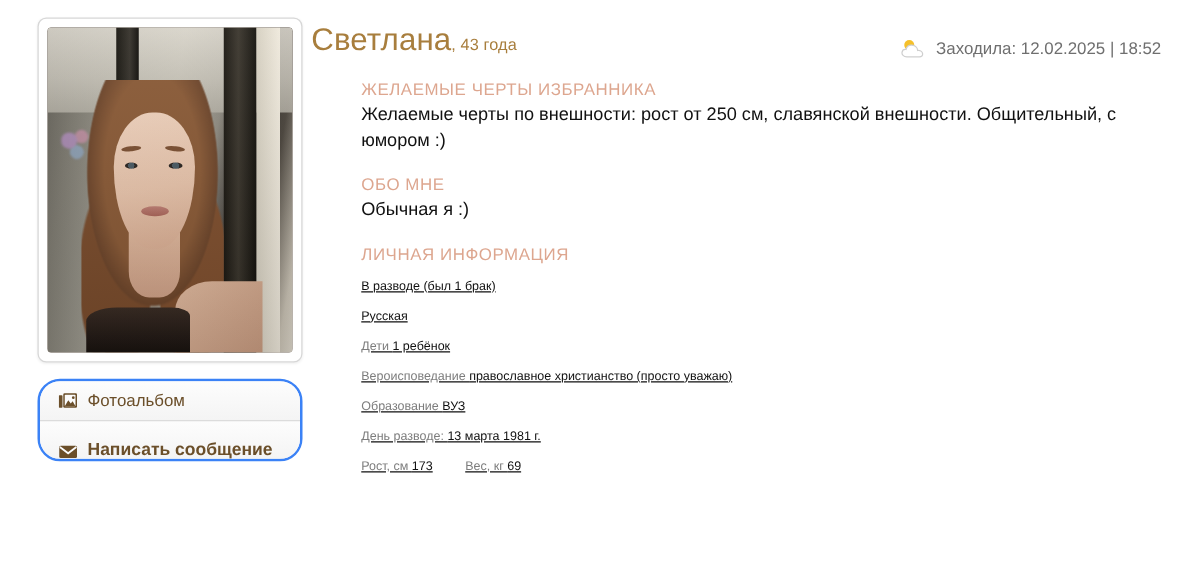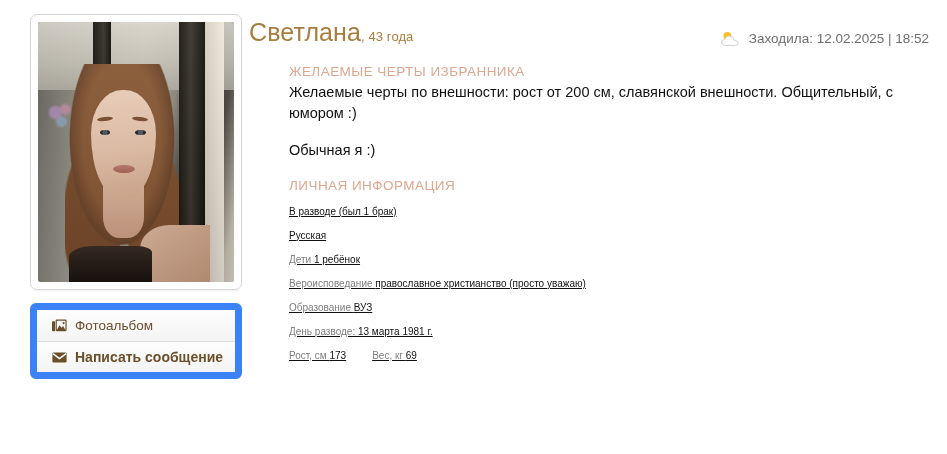--- a/index.html
+++ b/index.html
@@ -132,40 +132,41 @@
   .ph-shade {
     position: absolute; inset: 0;
     background: linear-gradient(180deg, rgba(255,255,255,.05), rgba(0,0,0,.12));
   }
 
   
   .action-box {
     margin-top: 13px;
     width: 212px;
     box-sizing: border-box;
-    border: 7px solid #3b82f6;
-    border-radius: 6px;
+    border: 2px solid #3b82f6;
+    border-radius: 18px;
     background: #fbfbfb;
     overflow: hidden;
   }
   .action-btn {
     display: flex;
     align-items: center;
     gap: 8px;
     height: 31px;
     padding: 0 0 0 15px;
     box-sizing: border-box;
     font-size: 13.5px;
     color: #6b4f2a;
     cursor: pointer;
     background: linear-gradient(180deg, #fdfdfd, #f4f4f4);
     user-select: none;
   }
   .action-btn + .action-btn {
     border-top: 1px solid #dcdcdc;
+    align-items: flex-end;
   }
   .action-btn.bold { font-weight: bold; font-size: 14px; }
   .action-btn .ic { display: flex; align-items: center; }
 
   
   .right-col {
     position: absolute;
     left: 249px;
     top: 18px;
     right: 10px;
@@ -310,24 +311,25 @@
                      C5.3 7.3 7.3 5.9 9.6 6.1 C12.2 6.3 14.0 8.2 14.1 10.4
                      C16.2 10.2 17.9 11.4 18.1 13.1 C18.3 14.5 17.2 15.4 15.6 15.4 Z" fill="#ffffff" stroke="#cfcfcf" stroke-width="1"></path>
           </svg>
         </span>
         <span>Заходила: 12.02.2025 | 18:52</span>
       </div>
     </div>
 
     <div class="section">
       <div class="section-title">ЖЕЛАЕМЫЕ ЧЕРТЫ ИЗБРАННИКА</div>
-      <div class="section-body">Желаемые черты по внешности: рост от 200 см, славянской внешности. Общительный, с юмором :)</div>
+      <div class="section-body">Желаемые черты по внешности: рост от 250 см, славянской внешности. Общительный, с юмором :)</div>
     </div>
 
     <div class="section">
+      <div class="section-title">ОБО МНЕ</div>
       <div class="section-body">Обычная я :)</div>
     </div>
 
     <div class="section">
       <div class="section-title">ЛИЧНАЯ ИНФОРМАЦИЯ</div>
 
       <div class="info-list" id="info-list">
           <div class="info-row"><span class="val">В разводе (был 1 брак)</span></div>
           <div class="info-row"><span class="val">Русская</span></div>
           <div class="info-row"><span class="lbl">Дети </span><span class="val">1 ребёнок</span></div>

